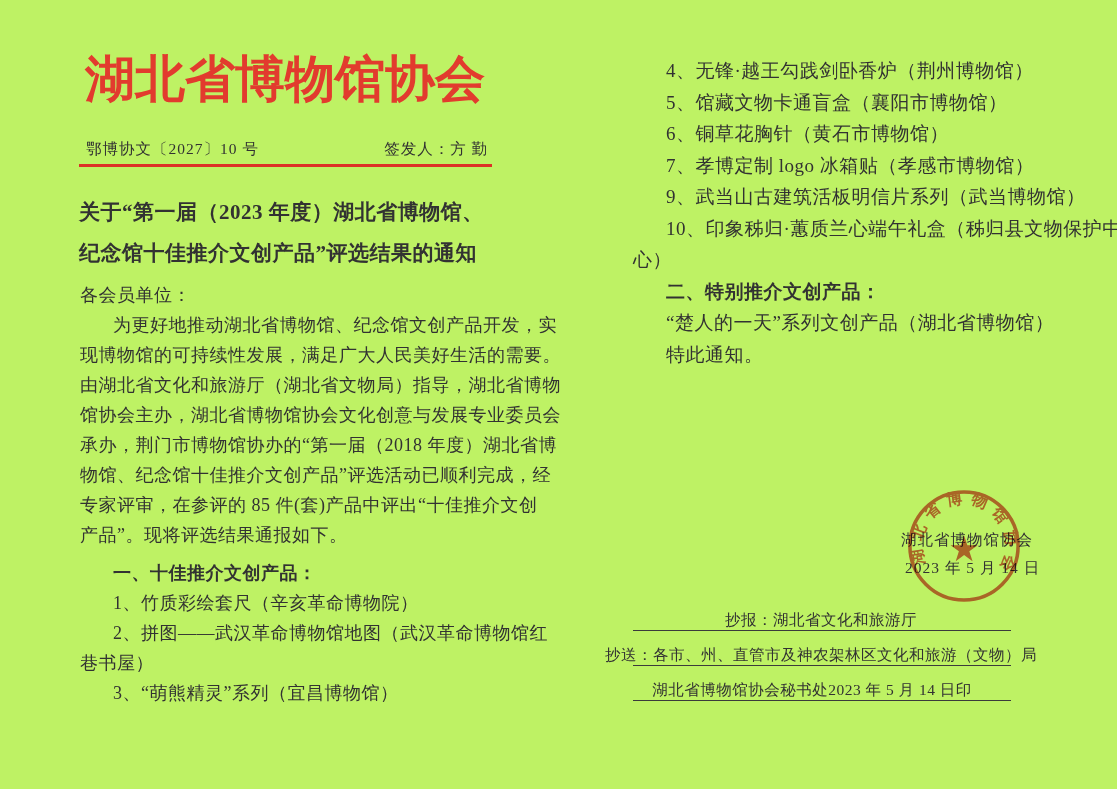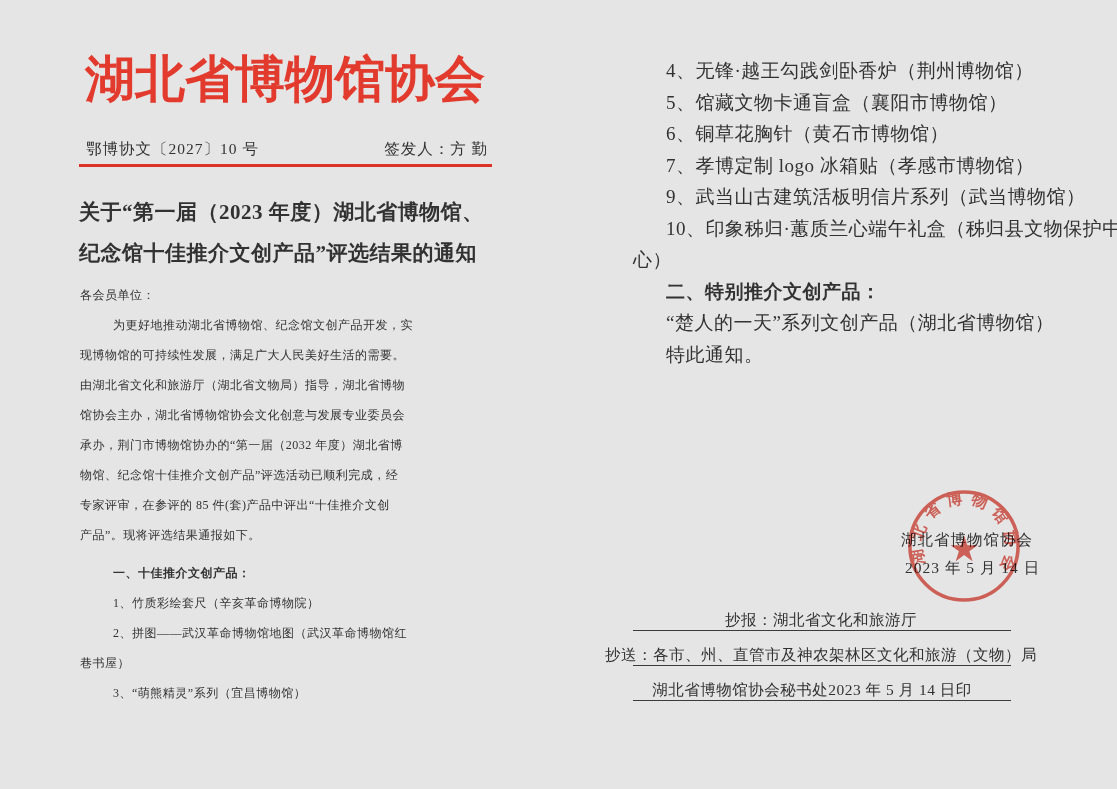--- a/index.html
+++ b/index.html
@@ -1,19 +1,19 @@
 <!DOCTYPE html>
 <html><head>
 <meta charset="utf-8">
 <style>
   html,body{margin:0;padding:0;background:#ffffff;}
   .page{
     position:relative;
     width:1117px;height:789px;
-    background:#e5e5e5;
+    background:#bef264;
     overflow:hidden;
     font-family:"Liberation Serif","DejaVu Serif",serif;
     color:#323232;
   }
   
   .org-title{
     position:absolute;left:78px;top:46px;width:414px;
     text-align:center;
     font-size:50px;font-weight:700;
     color:#e23b2e;
@@ -29,21 +29,21 @@
     position:absolute;left:79px;top:164px;width:413px;height:3px;
     background:#dc3227;
   }
   .subject{
     position:absolute;left:79px;top:192px;width:420px;
     font-size:21px;font-weight:700;line-height:41px;
     letter-spacing:0.5px;white-space:nowrap;
   }
   .left-col{
     position:absolute;left:80px;top:280px;width:420px;
-    font-size:12px;line-height:30px;
+    font-size:18px;line-height:30px;
     letter-spacing:0.5px;
   }
   .right-col{
     position:absolute;left:633px;top:55px;width:385px;
     font-size:19px;line-height:31.5px;
     letter-spacing:0.5px;
   }
   .tline{white-space:nowrap;}
   .tline.ind{padding-left:33px;}
   .tline.b{font-weight:700;}
@@ -94,21 +94,21 @@
     <div>关于“第一届（2023 年度）湖北省博物馆、</div>
     <div>纪念馆十佳推介文创产品”评选结果的通知</div>
   </div>
 
   <div class="left-col">
       <div class="tline">各会员单位：</div>
       <div class="tline ind">为更好地推动湖北省博物馆、纪念馆文创产品开发，实</div>
       <div class="tline">现博物馆的可持续性发展，满足广大人民美好生活的需要。</div>
       <div class="tline">由湖北省文化和旅游厅（湖北省文物局）指导，湖北省博物</div>
       <div class="tline">馆协会主办，湖北省博物馆协会文化创意与发展专业委员会</div>
-      <div class="tline">承办，荆门市博物馆协办的“第一届（2032 年度）湖北省博</div>
+      <div class="tline">承办，荆门市博物馆协办的“第一届（2018 年度）湖北省博</div>
       <div class="tline">物馆、纪念馆十佳推介文创产品”评选活动已顺利完成，经</div>
       <div class="tline">专家评审，在参评的 85 件(套)产品中评出“十佳推介文创</div>
       <div class="tline">产品”。现将评选结果通报如下。</div>
       <div class="tline ind b gap">一、十佳推介文创产品：</div>
       <div class="tline ind">1、竹质彩绘套尺（辛亥革命博物院）</div>
       <div class="tline ind">2、拼图——武汉革命博物馆地图（武汉革命博物馆红</div>
       <div class="tline">巷书屋）</div>
       <div class="tline ind">3、“萌熊精灵”系列（宜昌博物馆）</div>
     </div>
 

